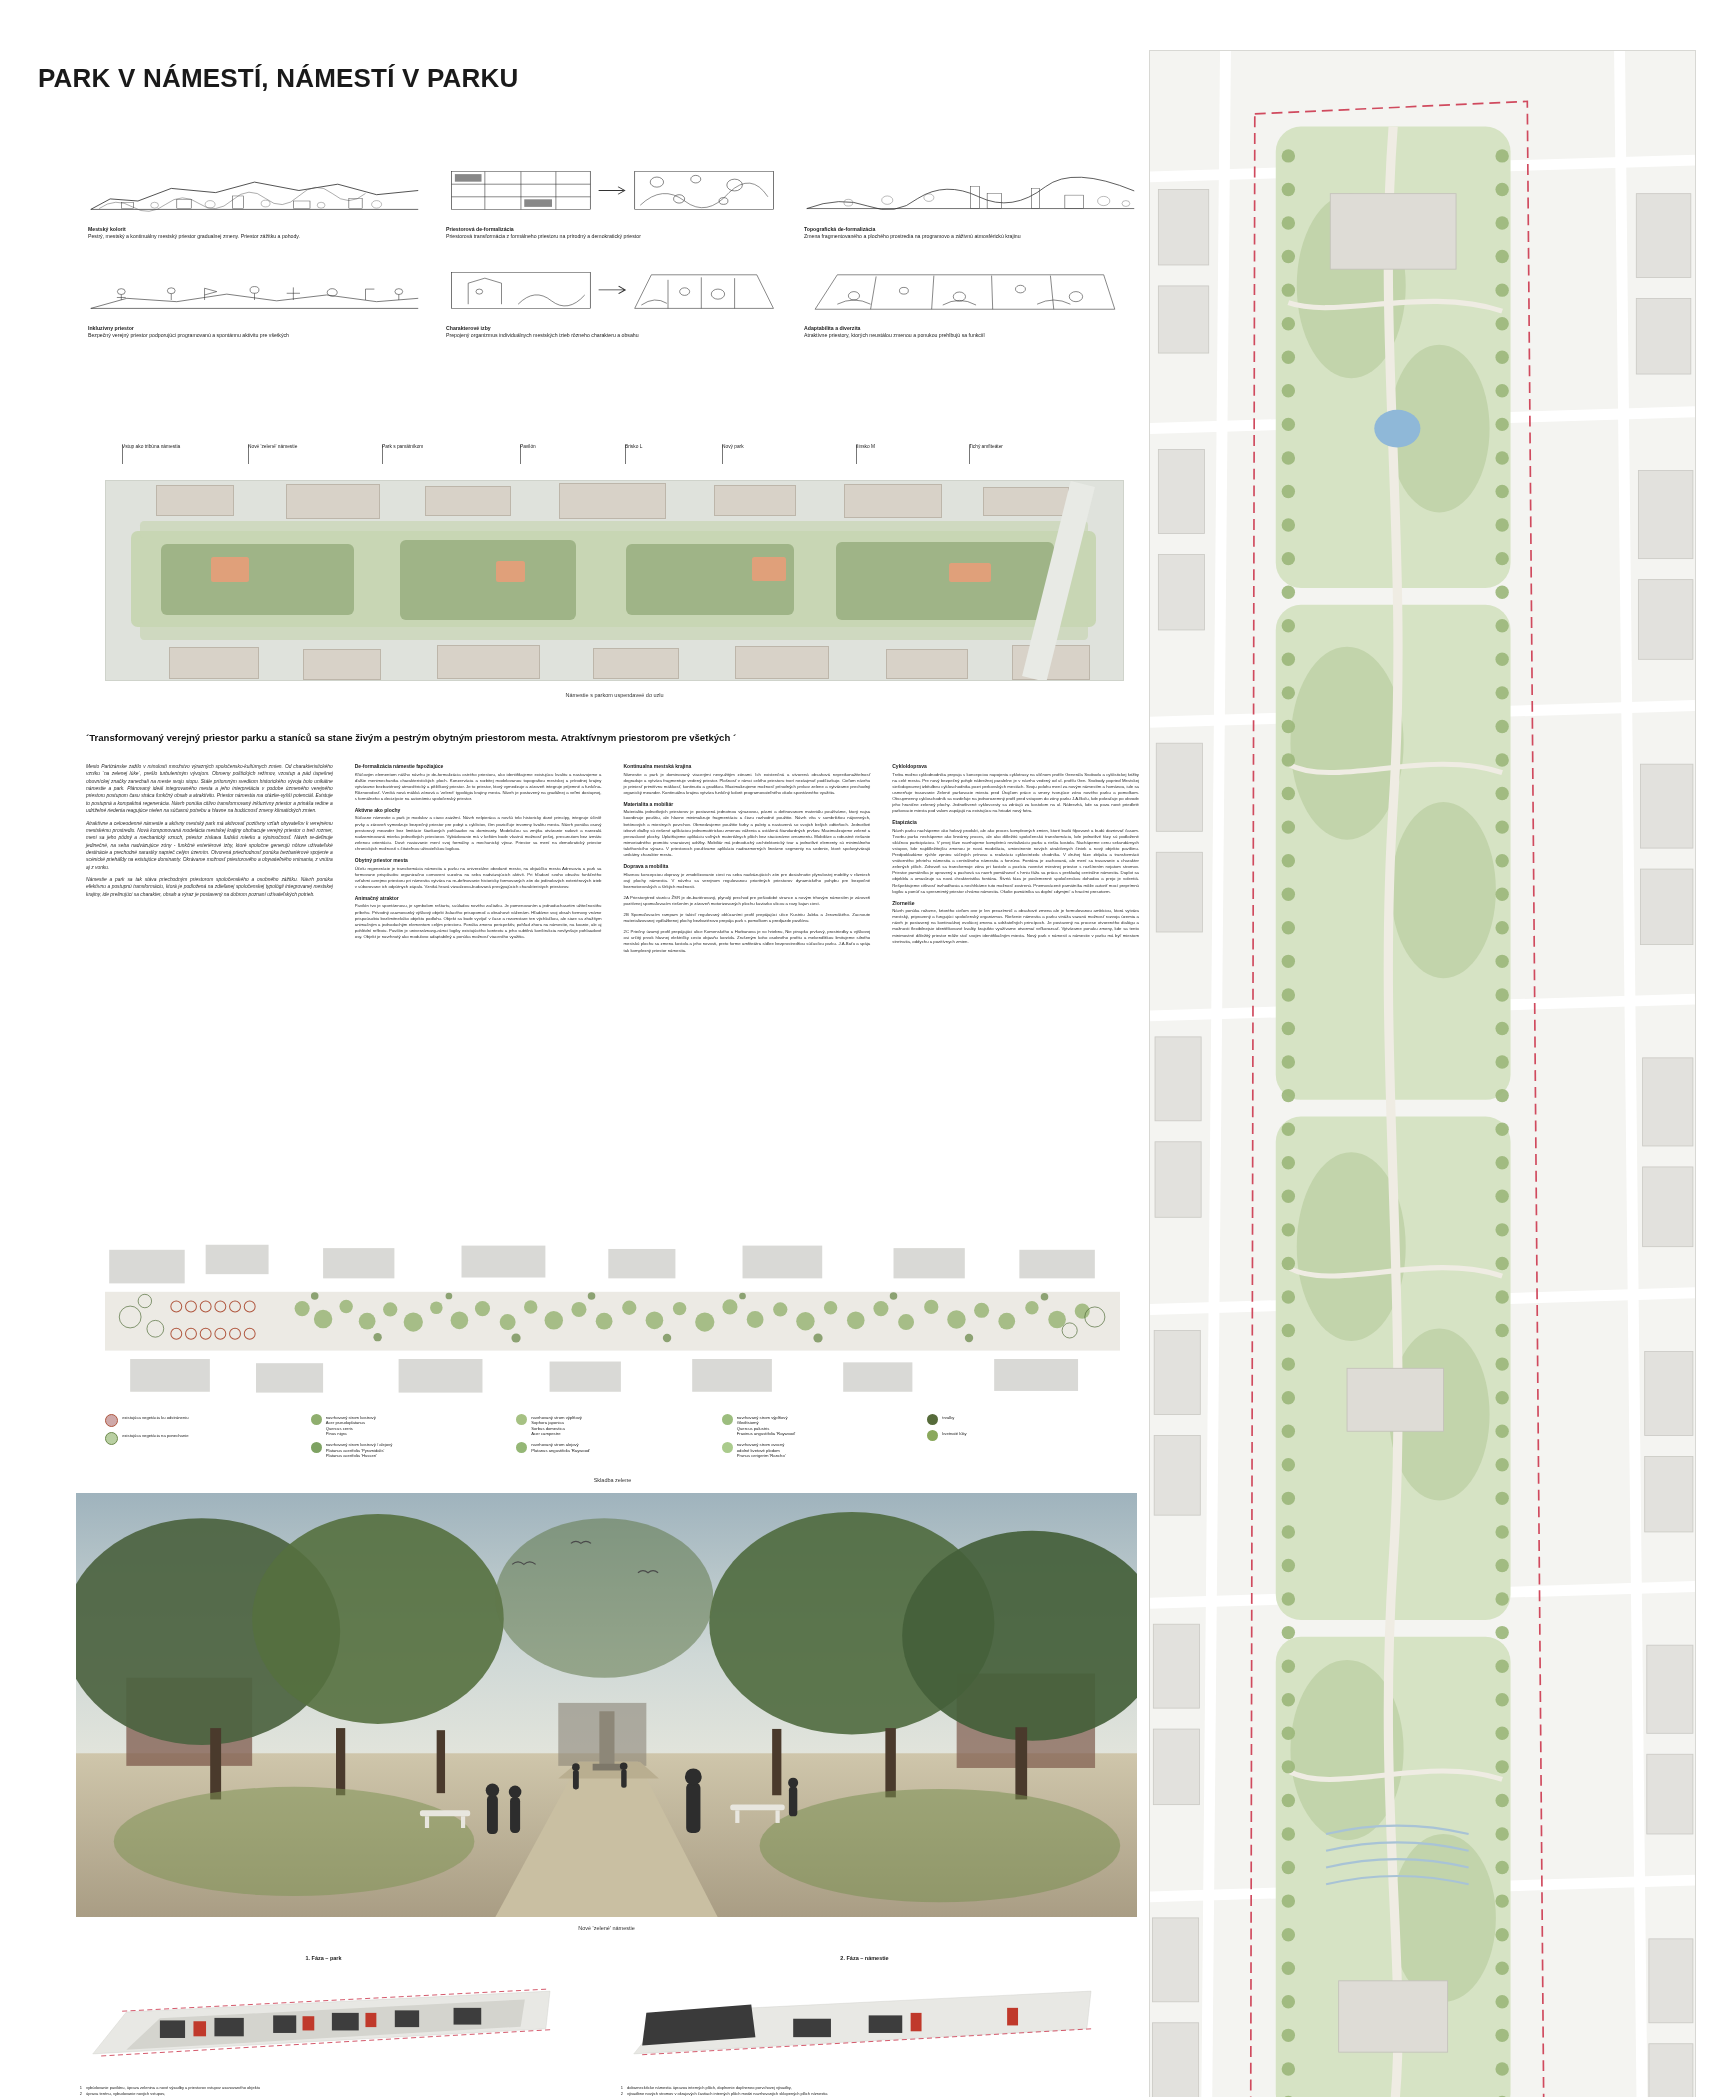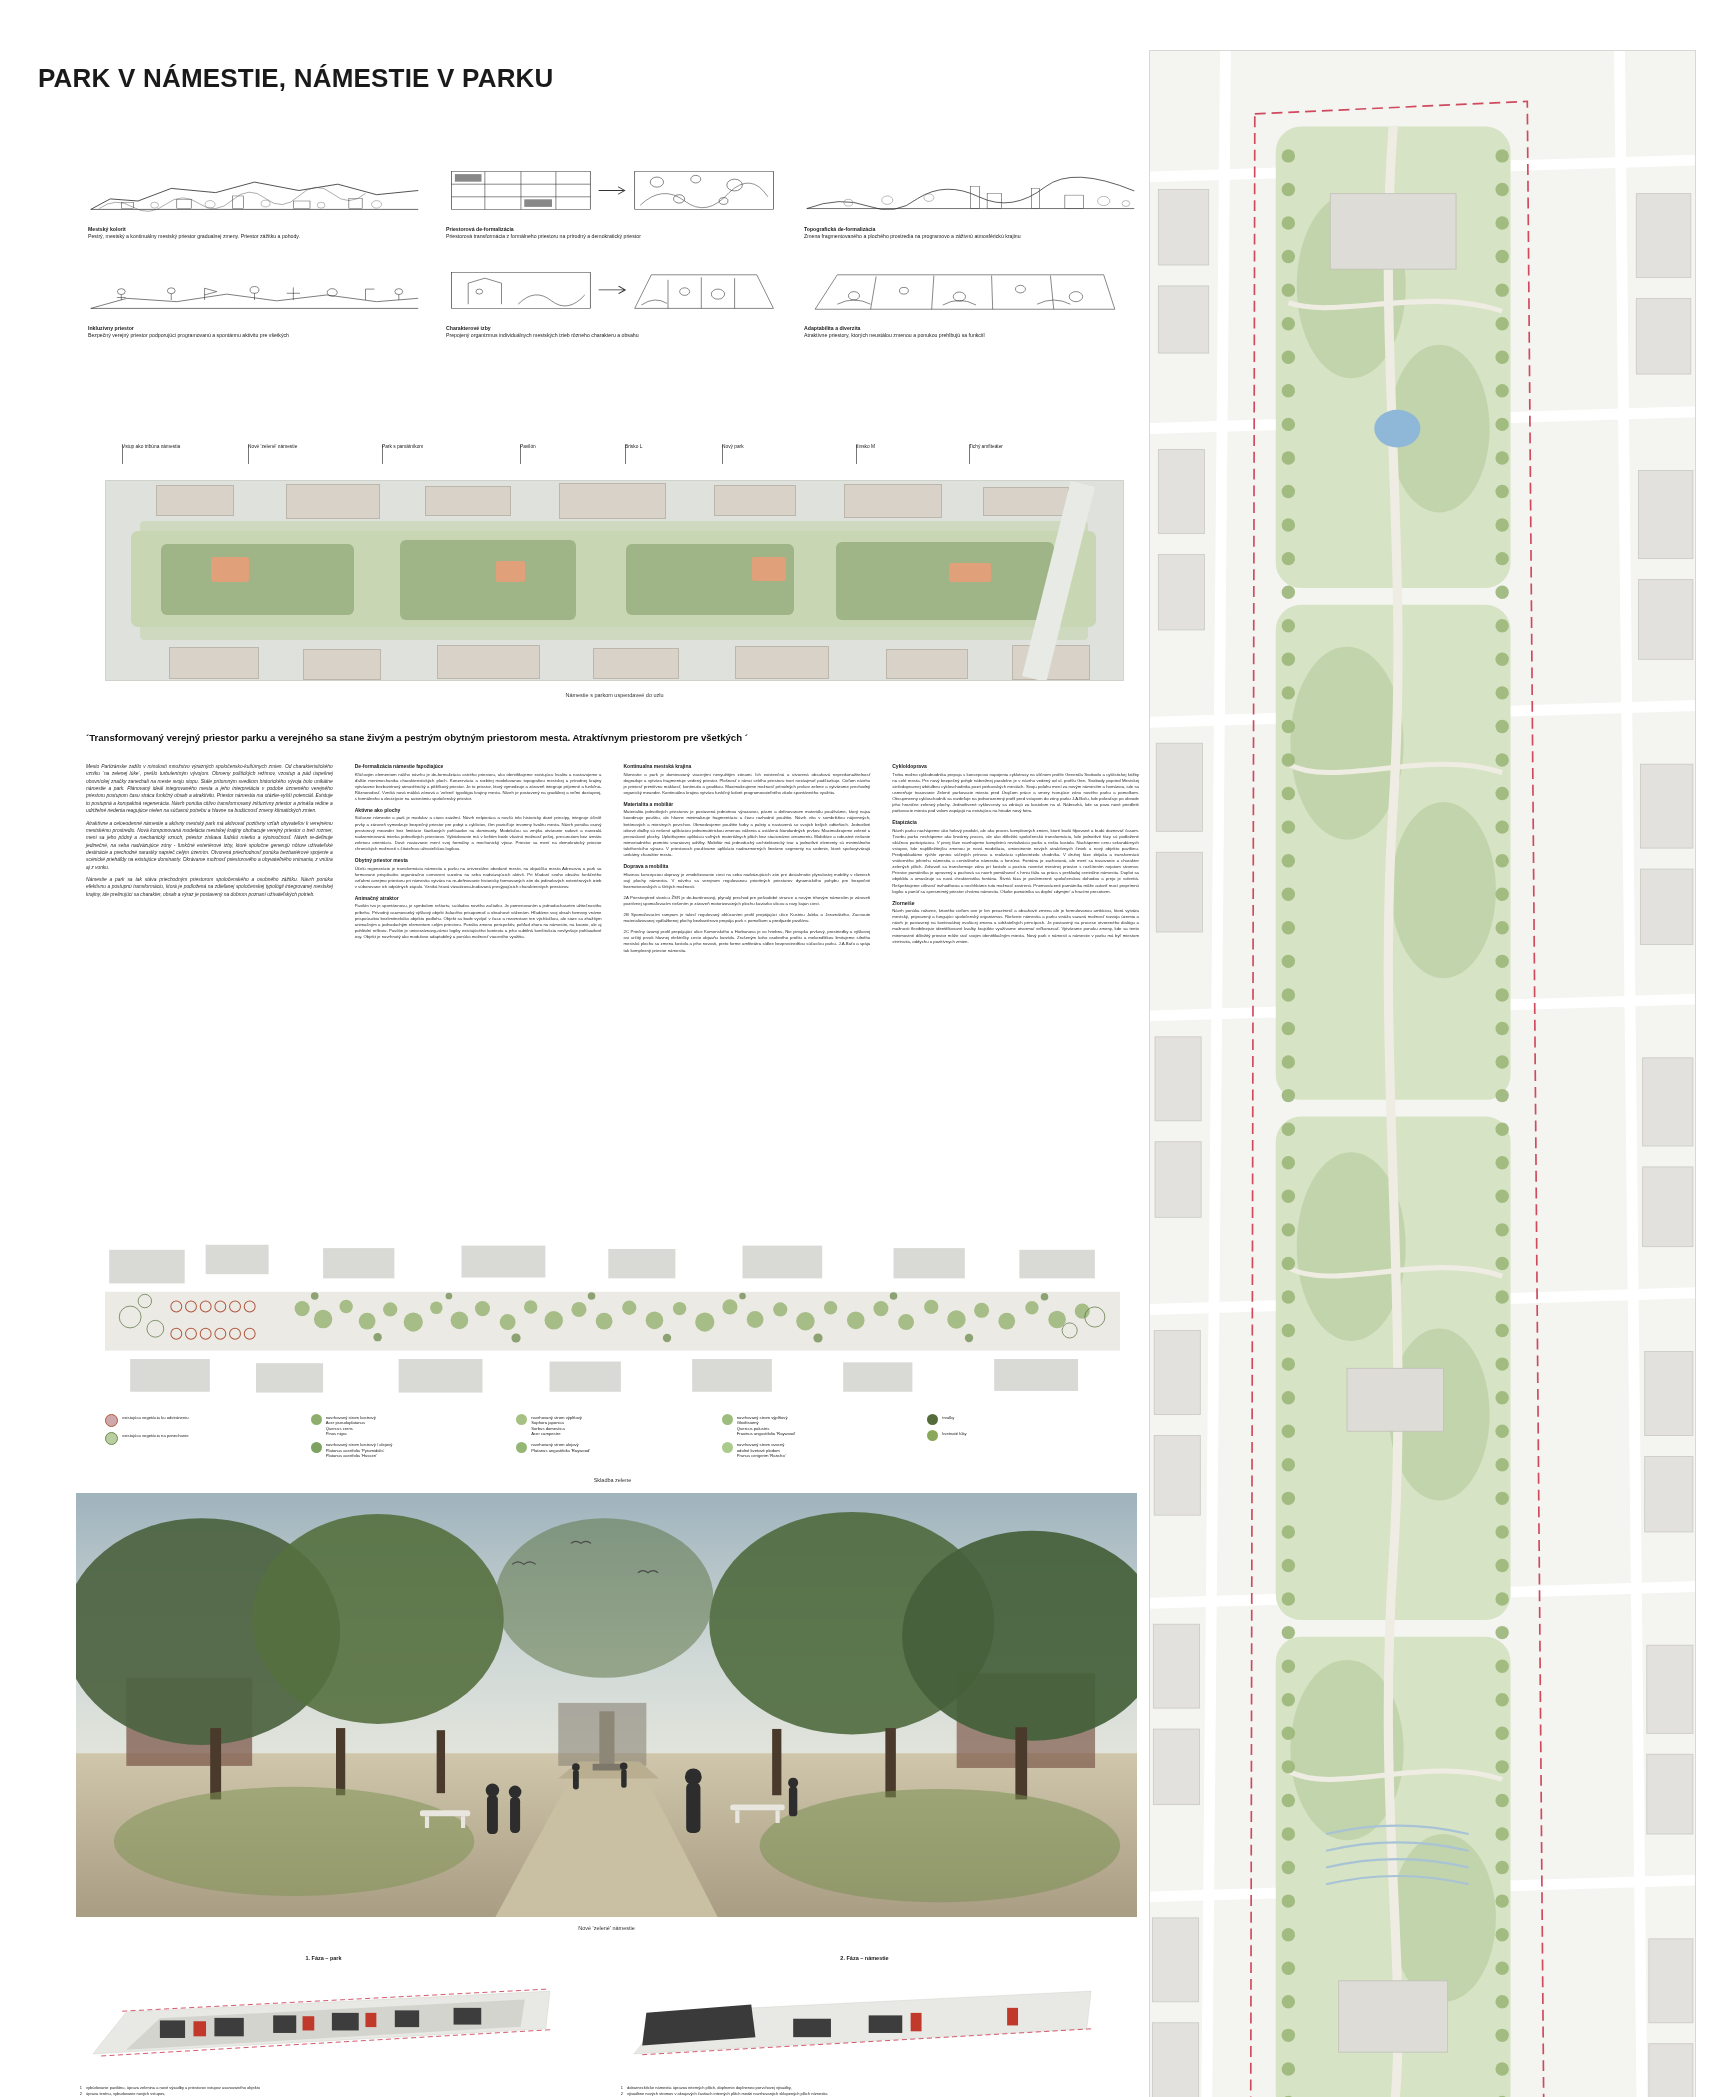--- a/index.html
+++ b/index.html
@@ -69,21 +69,21 @@
   .phase-list li span.num{width:5.9px;flex:none;text-align:right;}
 
   
   #situation{left:1149px;top:50px;width:545px;height:2299px;background:#f2f2f0;border:0.4px solid #d8d8d4;overflow:hidden;}
 </style>
 </head>
 <body>
 
 <div class="board">
 
-  <div class="abs" id="main-title">PARK V NÁMESTIE, NÁMESTIE V PARKU</div>
+  <div class="abs" id="main-title">PARK V NÁMESTÍ, NÁMESTÍ V PARKU</div>
 
   <div class="abs" id="diagram-grid">
 
     <div class="diag-row">
       <div class="diag-cell">
         <div class="diag-box">
           <div class="sk">
             <svg viewBox="0 0 600 150" preserveAspectRatio="none">
               <path d="M5 120 L595 120" stroke="#333" stroke-width="1.5" fill="none"></path>
               <path d="M5 120 L40 95 L90 100 L150 70 L230 80 L300 55 L380 75 L450 60 L520 85 L595 75" stroke="#222" stroke-width="1.6" fill="none"></path>
@@ -308,21 +308,21 @@
       <div class="mp-accent" style="left:105px;top:76px;width:38px;height:25px;border-radius:2.5px;"></div>
       <div class="mp-accent" style="left:390px;top:80px;width:29px;height:21px;border-radius:2.5px;"></div>
       <div class="mp-accent" style="left:646px;top:76px;width:34px;height:24px;border-radius:2.5px;"></div>
       <div class="mp-accent" style="left:843px;top:82px;width:42px;height:19.3px;border-radius:2.5px;"></div>
 
       <div class="mp-road" style="left:940px;top:0;width:25px;height:201px;transform:rotate(14deg);background:#e8eae5;"></div>
     </div>
   </div>
   <div class="abs center cap" id="mp-caption">Námestie s parkom uspendaveé do uzlu</div>
 
-  <div class="abs" id="motto">´Transformovaný verejný priestor parku a verejného sa stane živým a pestrým obytným priestorom mesta. Atraktívnym priestorom pre všetkých ´</div>
+  <div class="abs" id="motto">´Transformovaný verejný priestor parku a staníců sa stane živým a pestrým obytným priestorom mesta. Atraktívnym priestorom pre všetkých ´</div>
 
   <div class="abs" id="text-block">
     <div class="tcol italic">
       <p>Mesto Partizánske zažilo v minulosti množstvo výrazných spoločensko-kultúrnych zmien. Od charakteristického vzniku ´na zelenej lúke´, prešlo turbulentným vývojom. Obmeny politických režimov, vzostup a pád úspešnej obuvníckej značky zanechali na meste svoju stopu. Stále prítomným svedkom historického vývoja bolo unikátne námestie a park. Plánovaný ideál integrovaného mesta a jeho interpretácia v podobe úzmeného verejného priestoru postupom času stráca funkčný obsah a atraktivitu. Priestor námestia ma otázke-vyšší potenciál. Existuje to postupná a kompaktná regenerácia. Návrh ponúka citlivo transformovaný inkluzívny priestor a prináša redine a udrtželné riedenia reagujúce nielen na súčasnú potrebu a hlavne na budúcnosť zmeny klimatických zmien.</p>
       <p>Atraktívne a celoeodenné námestie a aktívny mestský park má aktivovať pozitívny vzťah obyvateľov k verejnému mestskému prostrediu. Nová komponovaná modelácia mestskej krajiny obohacuje verejný priestor o tretí rozmer, mení sa jeho pôdný a mechanický vzruch, priestor získava ľudskú mierku a výnimočnosť. Návrh re-definuje jedinečné, na seba nadvázujúce zóny - funkčné exteriérové izby, ktoré spoločne generujú nôtore uživateľské destinácie a prechodné narastky naprieč celým územím. Otvorená priechodnosť ponúka bezbariérové spojenie a scénické prieháľdy na existujúce dominanty. Okrávame možnosť priestorového a obyvateľného vnímania, z vnútra aj z vonku.</p>
       <p>Námestie a park sa tak stáva priechodným priestorom spoločenského a osobného zážitku. Návrh ponúka efektívnu a postupnú transformáciu, ktorá je podložená na zdieľanej spoločenskej typológii integrovanej mestskej krajiny, ide prelinujúci sa charakter, obsah a výraz je postavený na dobrom poznaní užívateľských potrieb.</p>
     </div>
 
     <div class="tcol">
       <h4>De-formalizácia námestie fapožiajúce</h4>

